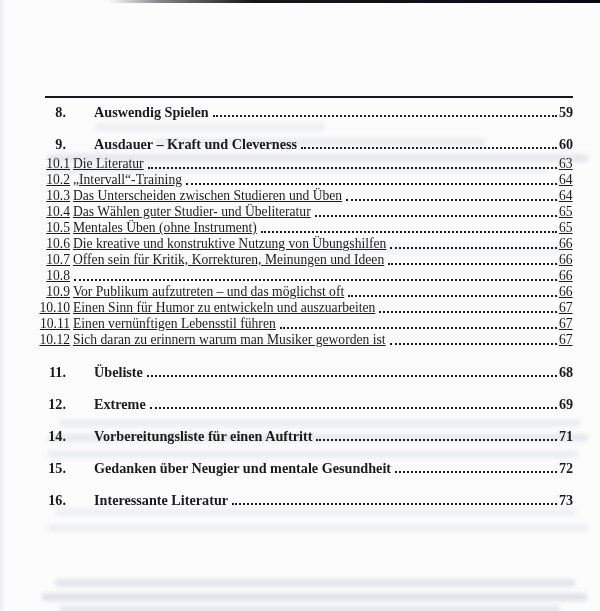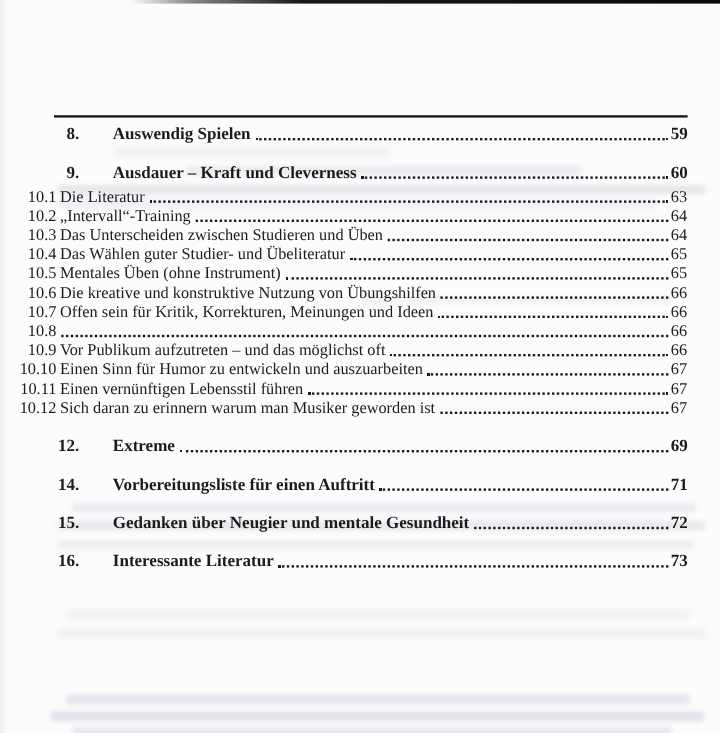--- a/index.html
+++ b/index.html
@@ -40,21 +40,21 @@
     padding-right: 23px;
     white-space: nowrap;
   }
   .row.chapter {
     font-weight: 700; font-size: 14.2px;
     margin-top: 16px;
     padding-left: 45px;
   }
   .row.chapter .num { width: 21px; text-align: right; flex: 0 0 auto; }
   .row.chapter .label { margin-left: 28px; }
-  .row.sub { padding-left: 16px; margin-top: 0; }
+  .row.sub { padding-left: 39px; margin-top: 0; text-decoration: underline; }
   .row.sub .num { width: 31px; text-align: right; flex: 0 0 auto; }
   .row.sub .label { margin-left: 3px; }
   .row.chapter + .row.sub { margin-top: 4px; }
   .toc .row:first-child { margin-top: 0; }
   .label { flex: 0 0 auto; }
   .leader {
     flex: 1 1 auto; min-width: 12px;
     border-bottom: 2px dotted #1c1c1f;
     margin: 0 2px 3px 4px;
     align-self: flex-end;
@@ -184,20 +184,26 @@
     <span class="leader"></span>
     <span class="pagenum">67</span>
   </div>
       <div class="row sub">
     <span class="num">10.12</span>
     <span class="label">Sich daran zu erinnern warum man Musiker geworden ist</span>
     <span class="leader"></span>
     <span class="pagenum">67</span>
   </div>
       <div class="row chapter">
+    <span class="num">11.</span>
+    <span class="label">Übeliste</span>
+    <span class="leader"></span>
+    <span class="pagenum">68</span>
+  </div>
+      <div class="row chapter">
     <span class="num">12.</span>
     <span class="label">Extreme</span>
     <span class="leader"></span>
     <span class="pagenum">69</span>
   </div>
       <div class="row chapter">
     <span class="num">14.</span>
     <span class="label">Vorbereitungsliste für einen Auftritt</span>
     <span class="leader"></span>
     <span class="pagenum">71</span>

